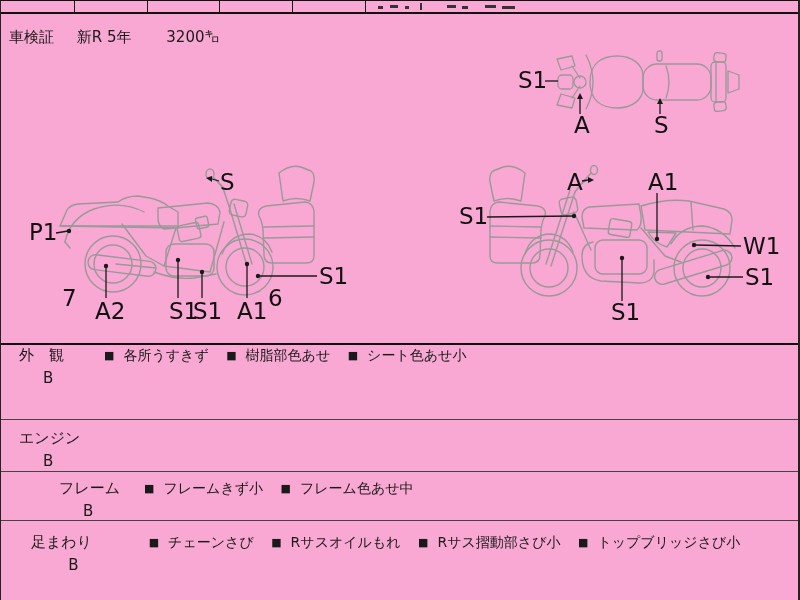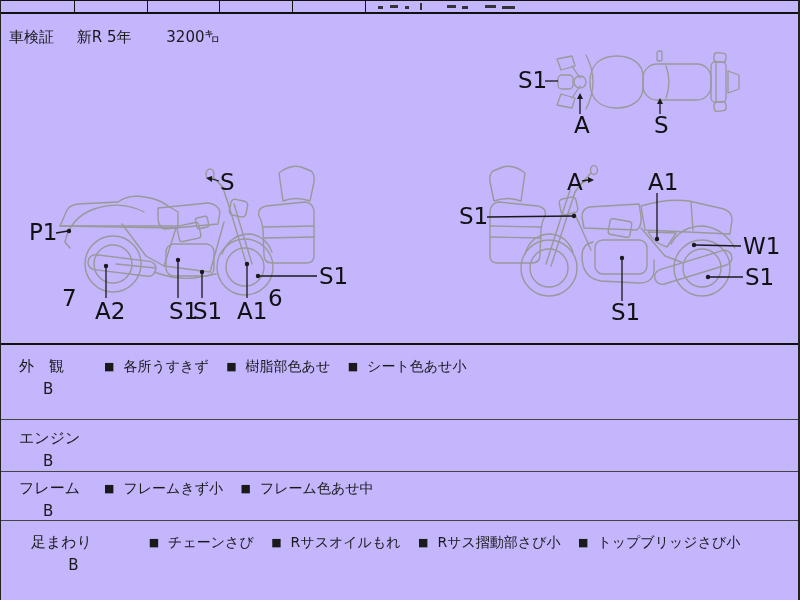--- a/index.html
+++ b/index.html
@@ -1,17 +1,17 @@
 <!DOCTYPE html>
 <html><head>
 <meta charset="utf-8">
 <style>
   html,body{margin:0;padding:0;background:#fff;}
   .sheet{
-    position:relative;width:800px;height:600px;background:#c4b5fd;overflow:hidden;
+    position:relative;width:800px;height:600px;background:#f9a8d4;overflow:hidden;
     font-family:"DejaVu Sans","Liberation Sans",sans-serif;color:#1a1a1a;
     border-left:1px solid #222;border-right:2px solid #222;box-sizing:border-box;
   }
   
   .top-table{
     position:absolute;top:0;left:0;right:0;height:11px;
     border-top:1px solid #111;border-bottom:2px solid #111;
     display:flex;box-sizing:content-box;
   }
   .top-cell{height:11px;border-right:1px solid #111;}
@@ -30,23 +30,23 @@
   .dg-left{left:25px;top:160px;width:330px;height:175px;}
   .dg-right{left:440px;top:160px;width:345px;height:175px;}
   .dlabel{
     position:absolute;font-size:23px;line-height:20px;color:#111;
     white-space:nowrap;letter-spacing:0px;
   }
   
   .sections{position:absolute;left:0;right:0;top:343px;border-top:2px solid #111;}
   .srow{display:flex;border-bottom:1px solid #444;box-sizing:border-box;}
   .srow.last{border-bottom:none;text-align:center;}
-  .r1{height:75px;padding-top:12px;}
+  .r1{height:75px;padding-top:1px;}
   .r2{height:52px;padding-top:9px;}
-  .r3{height:49px;padding-top:7px;}
+  .r3{height:49px;padding-top:7px;padding-left:40px;}
   .r4{height:78px;padding-top:12px;}
   .scol{width:103px;box-sizing:border-box;padding-left:18px;flex:none;}
   .slabel{font-size:15px;line-height:19px;white-space:nowrap;}
   .sgrade{font-size:15px;line-height:19px;padding-left:24px;margin-top:4px;}
   .sitems{flex:1;font-size:14px;line-height:19px;padding-top:0;white-space:nowrap;}
   .sitem{margin-right:13px;display:inline-block;}
   .bullet{font-size:11px;margin-right:9px;position:relative;top:-1px;}
 </style>
 </head>
 <body>

